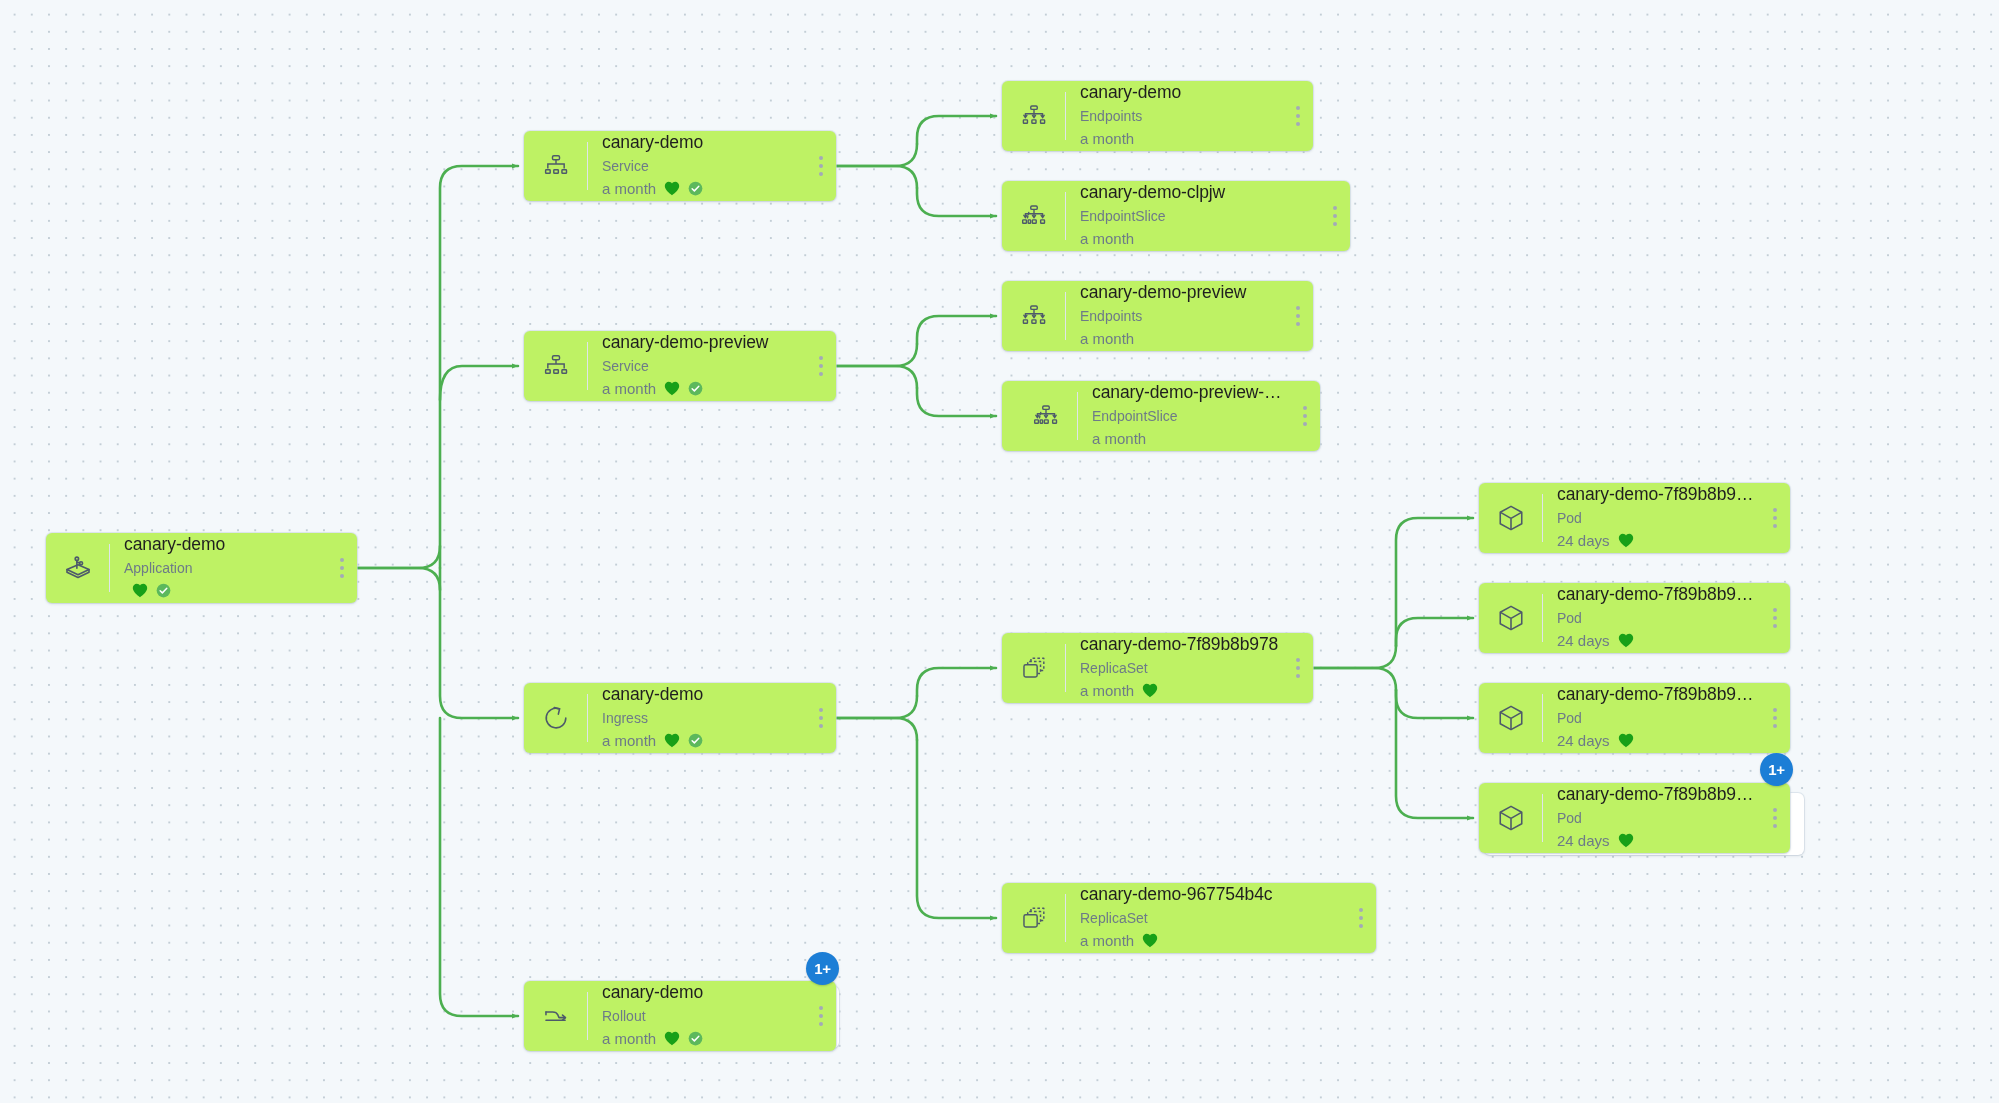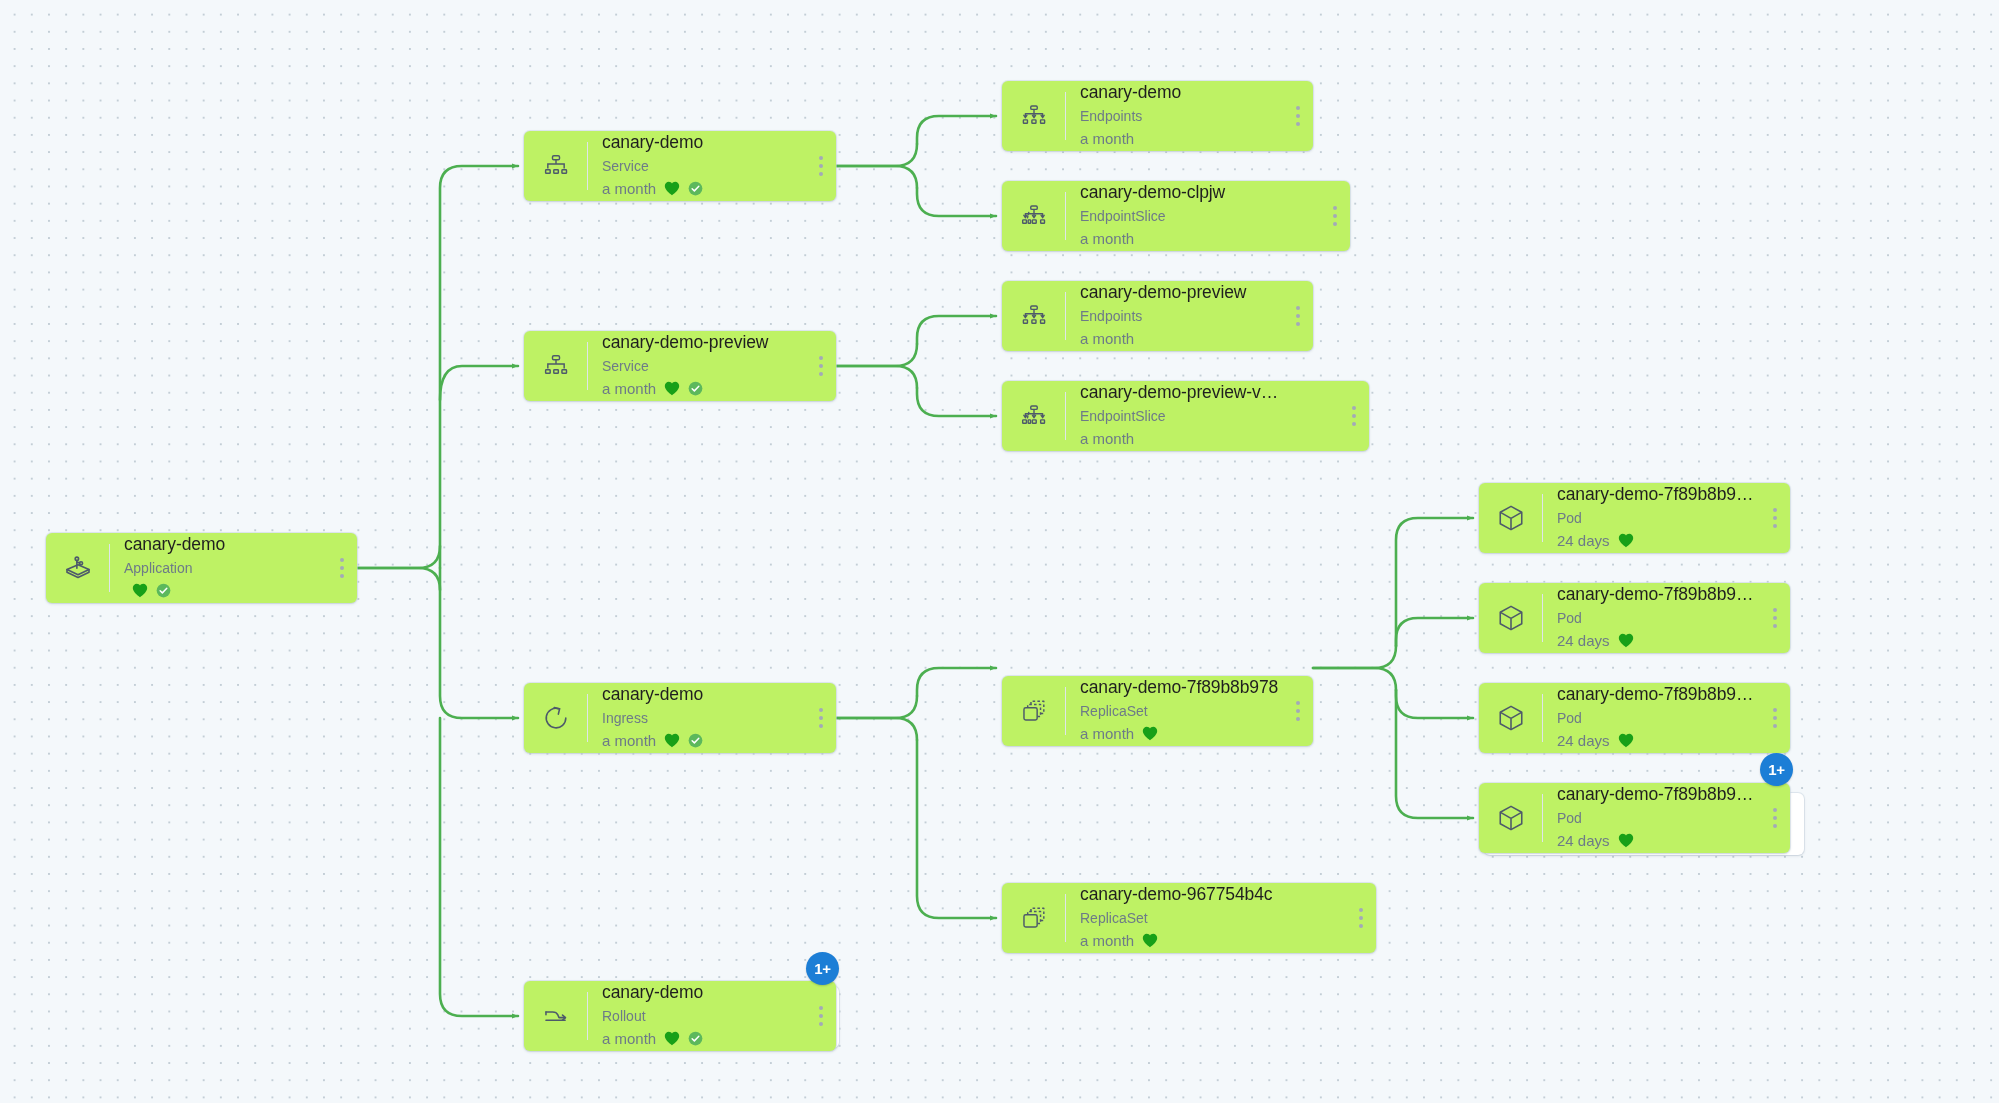--- a/index.html
+++ b/index.html
@@ -357,21 +357,21 @@
         <span class="age">a month</span>
       </div>
     </div>
     <div class="kebab">
         <i></i>
         <i></i>
         <i></i>
       </div>
   </div>
 
-  <div class="node" style="left:1002px;top:381px;width:367px;height:70px;">
+  <div class="node" style="left:1002px;top:381px;width:318px;height:70px;padding-left:12px;">
     <div class="icon-col">
       <svg width="28" height="28" viewBox="0 0 24 24" fill="none" stroke="#4d5a6a" stroke-width="1.2" stroke-linecap="round">
         <rect x="9.2" y="3.4" width="5.6" height="2.9" rx="1"></rect>
         <path d="M12 6.5 L12 8.3 M4.6 10.1 L19.4 10.1 M4.6 10.1 L4.6 12.6 M12 8.3 L12 12.6 M19.4 10.1 L19.4 12.6"></path>
         <path d="M3.3 11.4 L4.6 13.3 L5.9 11.4 M10.7 11.4 L12 13.3 L13.3 11.4 M18.1 11.4 L19.4 13.3 L20.7 11.4"></path>
         <path d="M7.5 9.0 L6.4 13.6" stroke-dasharray="1.6 1.5"></path>
         <rect x="2.3" y="15.3" width="3.2" height="2.9" rx=".5"></rect>
         <rect x="7.0" y="15.3" width="2.1" height="2.9" rx=".5"></rect>
         <rect x="10.6" y="15.3" width="3.3" height="2.9" rx=".5"></rect>
         <rect x="17.7" y="15.3" width="3.3" height="2.9" rx=".5"></rect>
@@ -385,21 +385,21 @@
         <span class="age">a month</span>
       </div>
     </div>
     <div class="kebab">
         <i></i>
         <i></i>
         <i></i>
       </div>
   </div>
 
-  <div class="node" style="left:1002px;top:633px;width:311px;height:70px;margin-top:43px;">
+  <div class="node" style="left:1002px;top:633px;width:311px;height:70px;">
     <div class="icon-col">
       <svg width="28" height="28" viewBox="0 0 24 24" fill="none" stroke="#4d5a6a" stroke-width="1.25" stroke-linejoin="round">
         <rect x="3.4" y="9.2" width="11.3" height="10.6" rx="1.5"></rect>
         <path d="M6.6 9.2 L6.6 6.4 L17.6 6.4 L17.6 16.8 L14.7 16.8" stroke-dasharray="2.2 1.9"></path>
         <path d="M9.4 6.4 L9.4 3.7 L20.4 3.7 L20.4 14.1 L17.6 14.1" stroke-dasharray="2.2 1.9"></path>
       </svg>
     </div>
     <div class="divider"></div>
     <div class="body">
       <div class="title">canary-demo-7f89b8b978</div>

